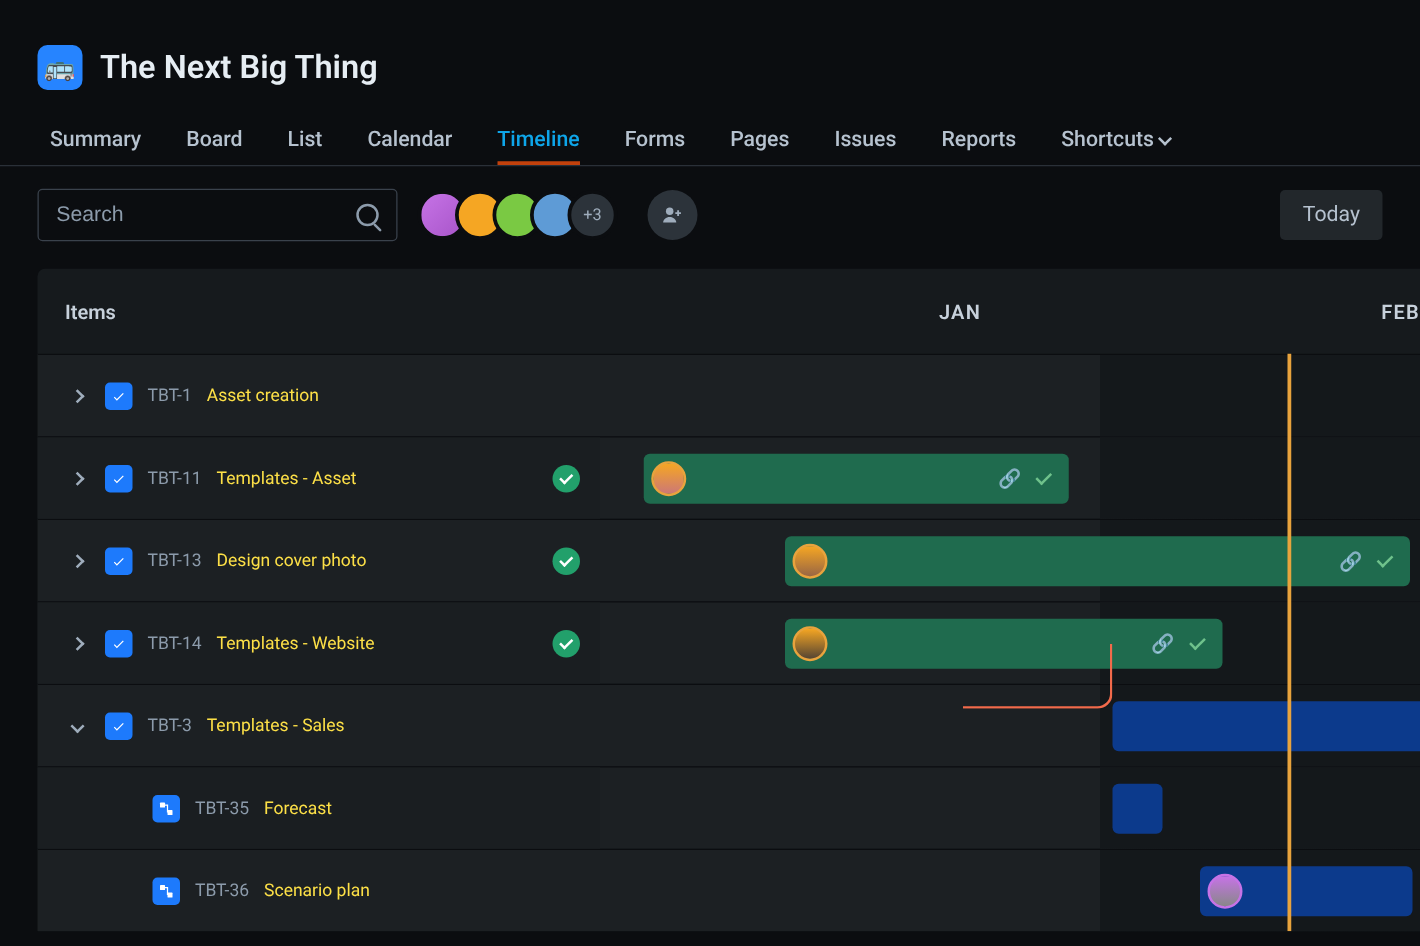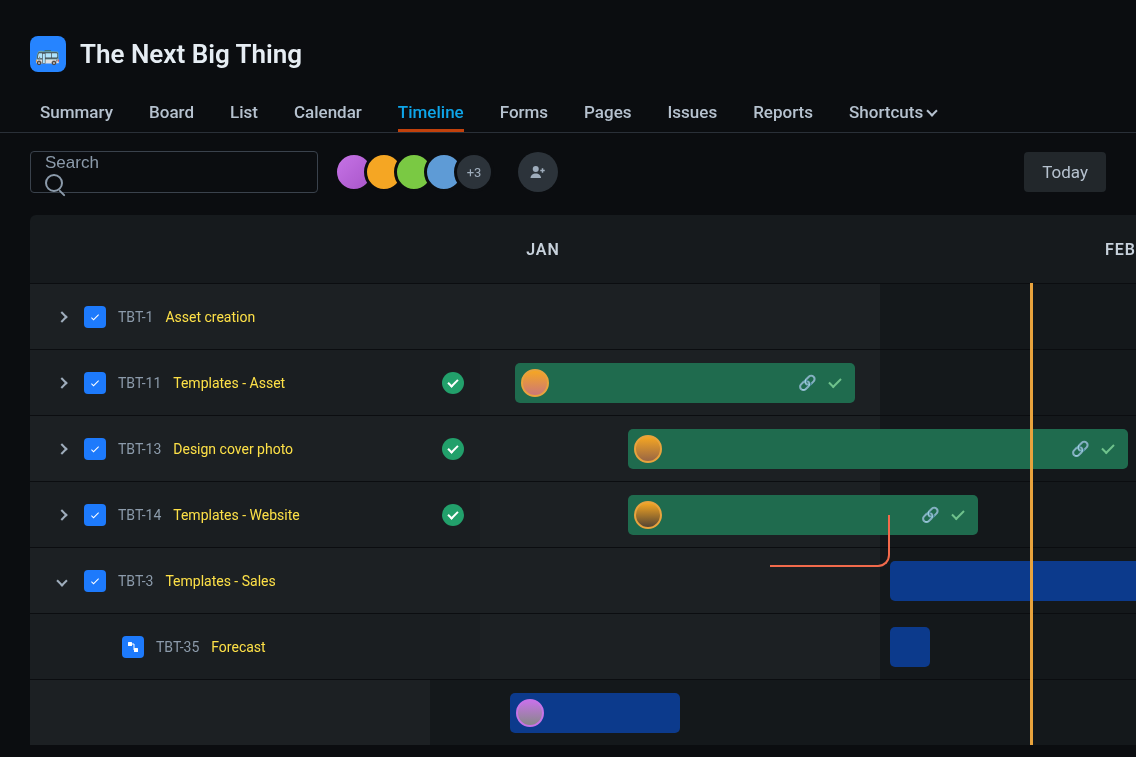--- a/index.html
+++ b/index.html
@@ -71,29 +71,28 @@
 
     
     .toolbar {
       display: flex;
       align-items: center;
       padding: 18px 30px;
       gap: 16px;
     }
     .search-box {
       display: flex;
-      align-items: flex-start;
+      align-items: center;
       justify-content: space-between;
       width: 288px;
       height: 42px;
       background: transparent;
       border: 1px solid #3a424c;
       border-radius: 4px;
       padding: 0 14px;
-      flex-direction: column;
     }
     .search-input {
       background: transparent;
       border: none;
       outline: none;
       color: #8c9bab;
       font-size: 17px;
       flex: 1;
     }
     .search-input::placeholder { color: #8c9bab; }
@@ -372,20 +371,21 @@
       <path d="M2 20c0-3.3 3.1-6 7-6s7 2.7 7 6"></path>
       <path d="M18 7v6M15 10h6" stroke="#9fadbc" stroke-width="2" fill="none"></path>
     </svg>
   </div>
   <div class="spacer"></div>
   <div class="today-btn">Today</div>
 </div>
 
 <div class="timeline">
   <div class="timeline-header">
+    <div class="th-items">Items</div>
     <div class="th-month">JAN</div>
     <div class="th-month" style="flex:0 0 80px;text-align:right;">FEB</div>
   </div>
 
   <div class="row">
     <div class="left-cell">
       <span class="chevron">
           <span class="chev-right"></span>
         </span>
       <span class="type-icon epic-icon">
@@ -510,20 +510,31 @@
       </span>
       <span class="item-key">TBT-35</span>
       <span class="item-title">Forecast</span>
     </div>
     <div class="gantt">
       <div class="bar blue" style="left:410px;width:40px"></div>
     </div>
   </div>
 
   <div class="row">
+    <div class="left-cell child">
+      <span class="type-icon task-icon">
+        <svg width="12" height="12" viewBox="0 0 24 24" fill="white">
+            <rect x="2" y="2" width="8" height="8" rx="1"></rect>
+            <rect x="14" y="14" width="8" height="8" rx="1"></rect>
+            <path d="M10 6h4v12" stroke="white" stroke-width="2" fill="none"></path>
+          </svg>
+      </span>
+      <span class="item-key">TBT-36</span>
+      <span class="item-title">Scenario plan</span>
+    </div>
     <div class="gantt">
       <div class="bar blue" style="left:480px;width:170px">
         <div class="bar-avatar" style="background:linear-gradient(#c673e6,#888);border-color:#c673e6"></div>
       </div>
     </div>
   </div>
 
   <div class="today-line" style="left:1000px;top:68px;height:462px"></div>
 </div>
 

